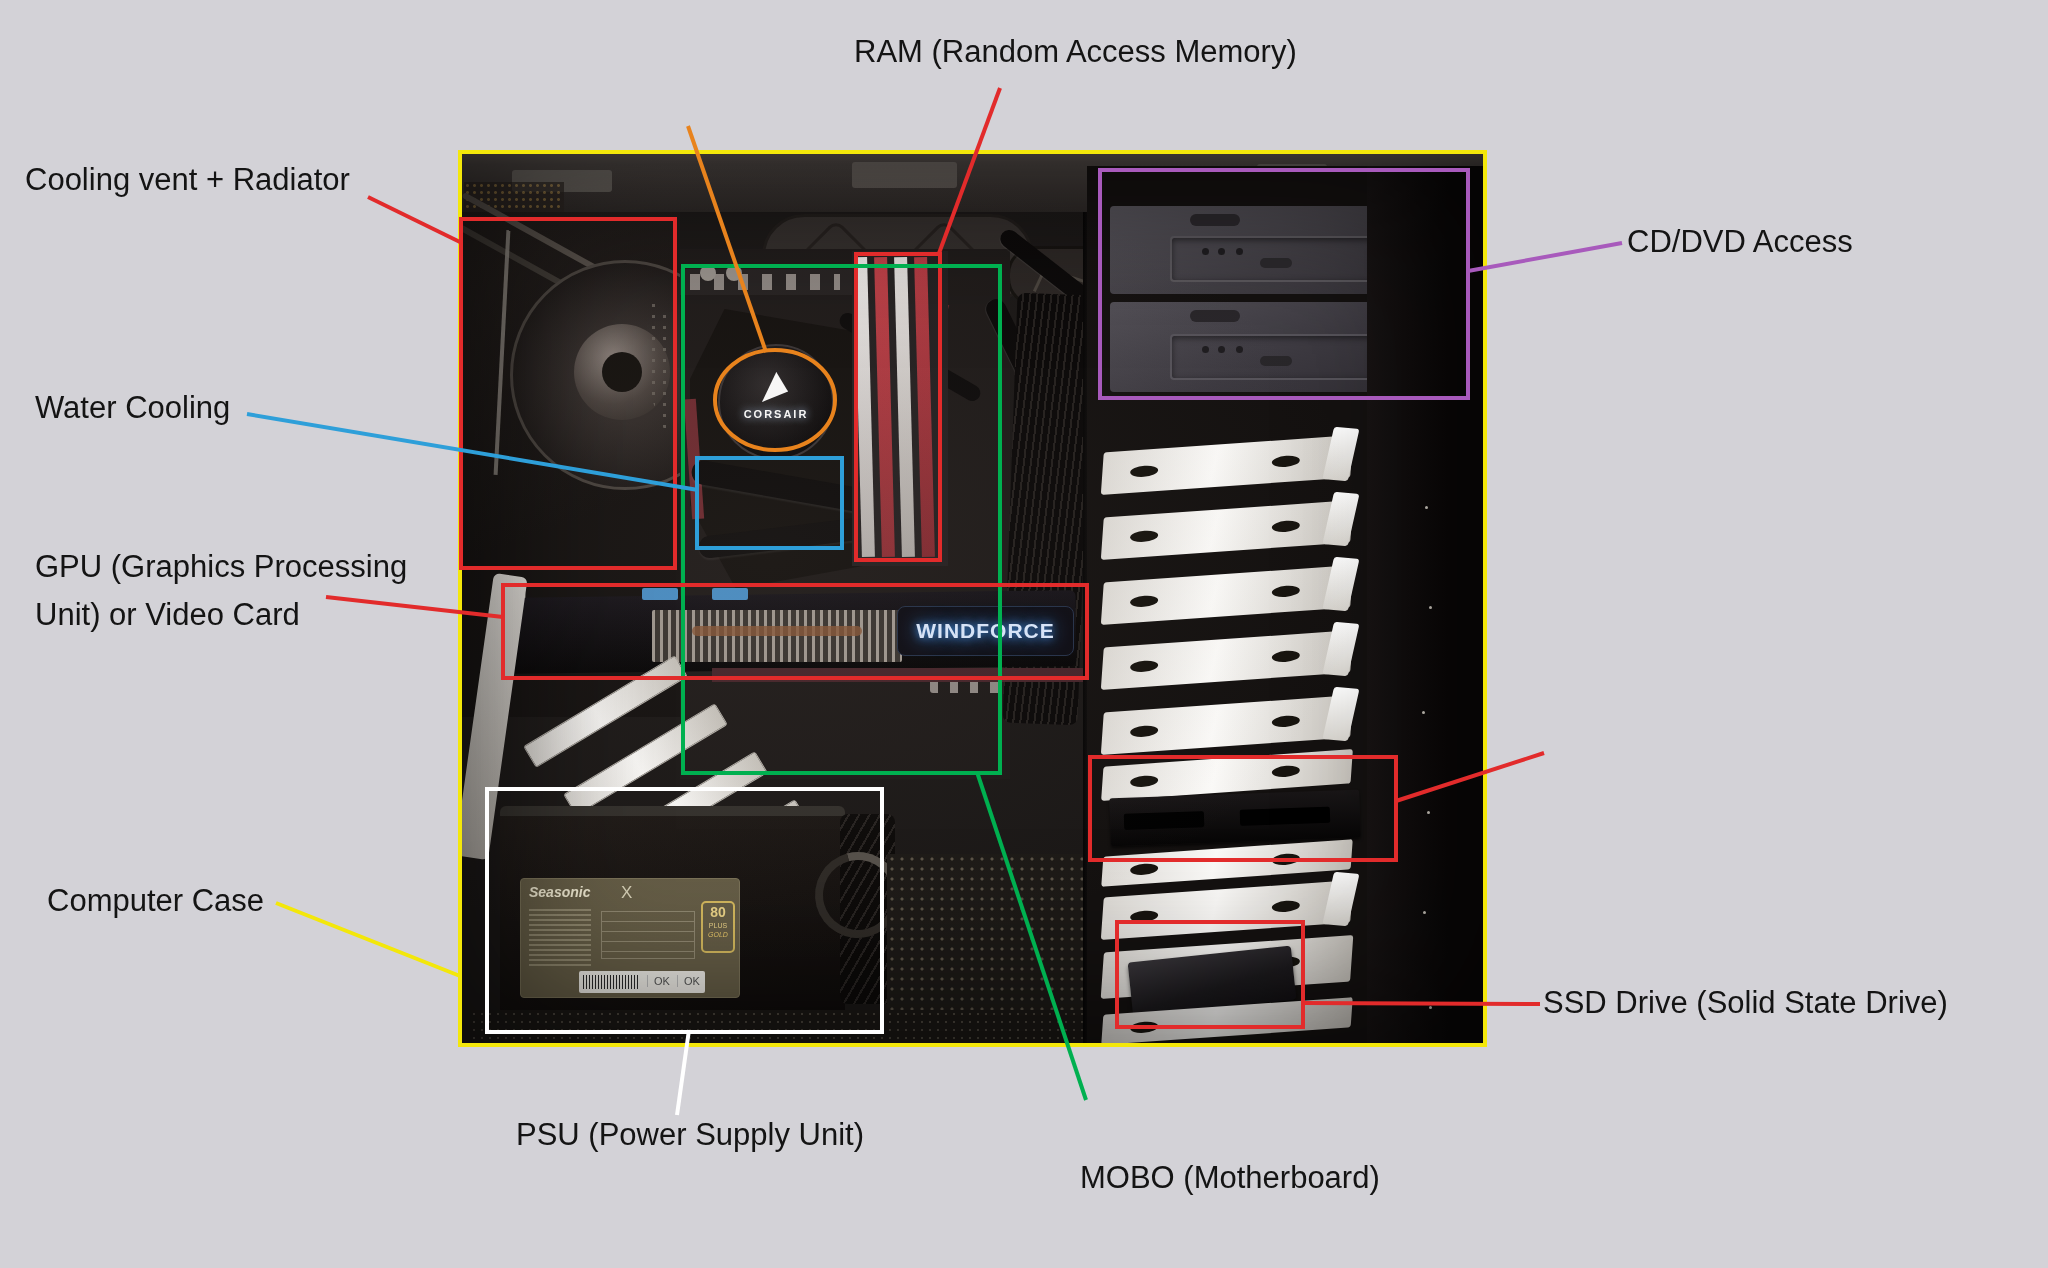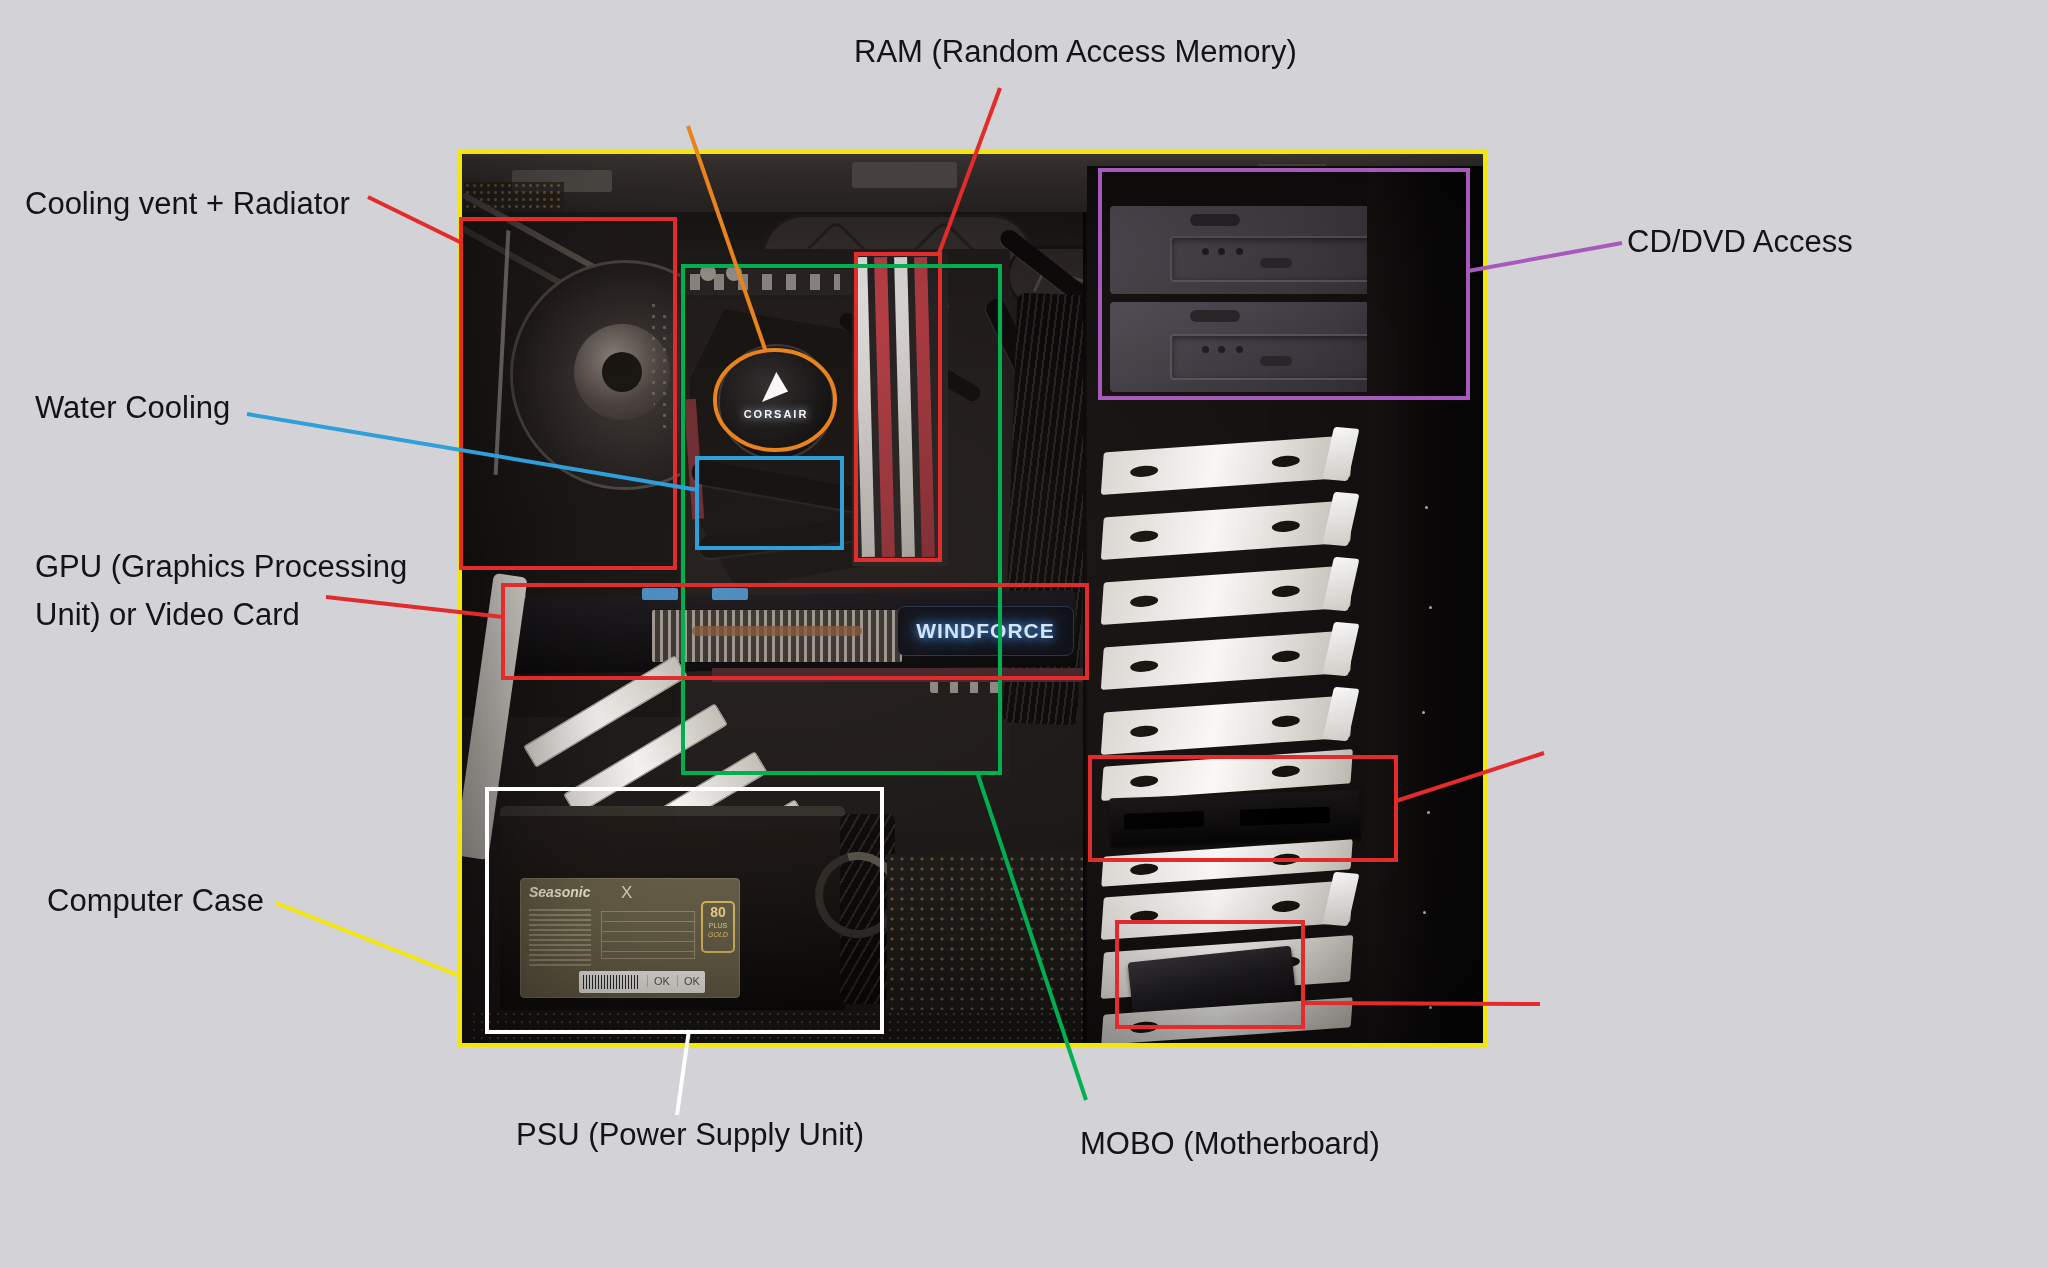--- a/index.html
+++ b/index.html
@@ -254,24 +254,25 @@
     <line class="s st-red" x1="326" y1="597" x2="503" y2="617"></line>
     <line class="s st-yellow" x1="276" y1="903" x2="460" y2="976"></line>
     <line class="s st-white" x1="689" y1="1030" x2="677" y2="1115"></line>
     <line class="s st-green" x1="977" y1="772" x2="1086" y2="1100"></line>
     <line class="s st-purple" x1="1468" y1="271" x2="1622" y2="243"></line>
     <line class="s st-red" x1="1396" y1="801" x2="1544" y2="753"></line>
     <line class="s st-red" x1="1304" y1="1003" x2="1540" y2="1004"></line>
   </svg>
 
   <div class="lbl" style="left:854px;top:28px;">RAM (Random Access Memory)</div>
-  <div class="lbl" style="left:25px;top:180px;">Cooling vent + Radiator</div>
+  <div class="lbl" style="left:25px;top:156px;">Cooling vent + Radiator</div>
   <div class="lbl" style="left:35px;top:384px;">Water Cooling</div>
   <div class="lbl" style="left:35px;top:543px;">
     <div>GPU (Graphics Processing</div>
     <div>Unit) or Video Card</div>
   </div>
   <div class="lbl" style="left:47px;top:877px;">Computer Case</div>
   <div class="lbl" style="left:516px;top:1111px;">PSU (Power Supply Unit)</div>
-  <div class="lbl" style="left:1080px;top:1120px;">MOBO (Motherboard)</div>
+  <div class="lbl" style="left:1080px;top:1154px;">MOBO (Motherboard)</div>
   <div class="lbl" style="left:1627px;top:218px;">CD/DVD Access</div>
+  <div class="lbl" style="left:1543px;top:979px;">SSD Drive (Solid State Drive)</div>
 
 </div>
 
 </body></html>

